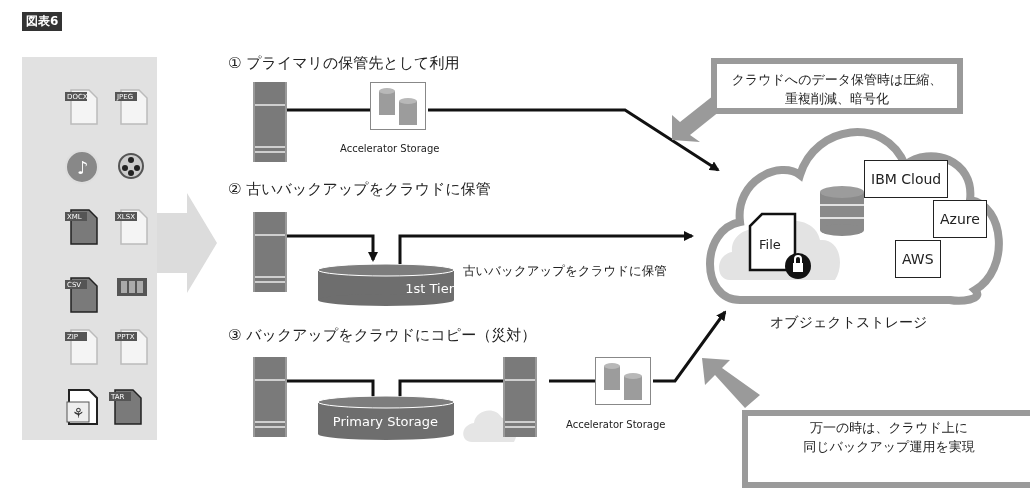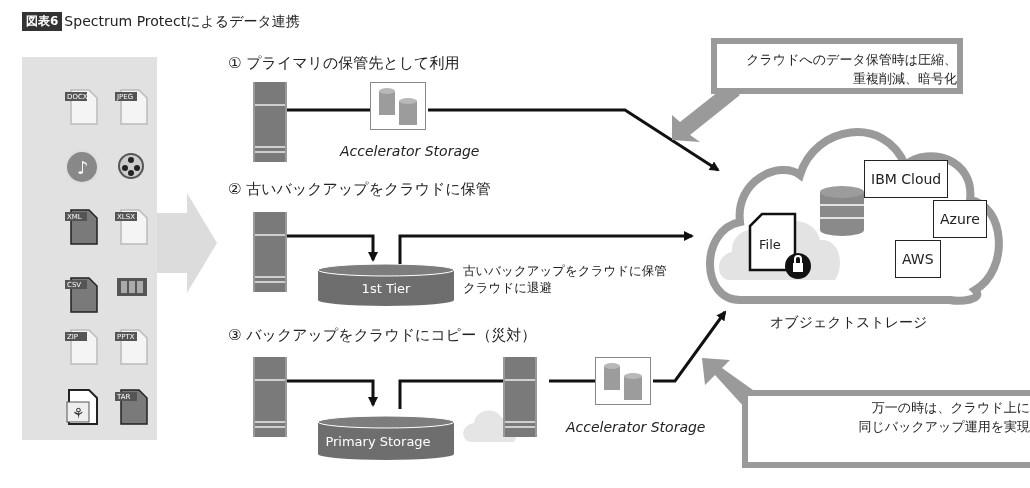--- a/index.html
+++ b/index.html
@@ -1,44 +1,43 @@
 <!DOCTYPE html>
 <html><head>
 <meta charset="utf-8">
 <style>
   html, body { margin:0; padding:0; background:#ffffff; }
   body { width:1030px; height:488px; position:relative; overflow:hidden;
          font-family:"DejaVu Sans", "Liberation Sans", sans-serif; color:#222; }
   .abs { position:absolute; }
-  .title { left:22px; top:12px; font-size:14px; display:flex; align-items:center; gap:2px; }
+  .title { left:22px; top:12px; font-size:14px; display:flex; align-items:center; gap:18px; }
   .fig-badge { background:#333; color:#fff; font-size:12px; padding:1px 4px; font-weight:bold; }
   .panel { left:22px; top:57px; width:135px; height:383px; background:#e1e1e1; }
   .panel-arrow { left:157px; top:196px; }
   .fileicon { width:34px; height:38px; position:absolute; }
   .step { font-size:15px; }
   .server { position:absolute; width:34px; height:80px; background:#7a7a7a;
             border-left:2px solid #999; border-right:2px solid #999; box-sizing:border-box; }
   .server::before, .server::after { content:""; position:absolute; left:0; right:0; height:2px; background:#cfcfcf; }
   .server::before { top:22px; }
   .server::after { bottom:14px; box-shadow:0 5px 0 #cfcfcf; }
   .accel { position:absolute; width:56px; height:48px; border:1.5px solid #888; background:#fff; box-sizing:border-box; }
-  .label-sm { font-size:14px; position:absolute; white-space:nowrap;font-style:italic; }
+  .label-sm { font-size:10px; position:absolute; white-space:nowrap; }
   .drum { position:absolute; }
-  .drum-label { position:absolute; color:#fff; font-size:13px; text-align:center; width:100%; }
+  .drum-label { position:absolute; color:#fff; font-size:13px; text-align:right; width:100%; }
   .callout { position:absolute; background:#fff; border:6px solid #9a9a9a; box-sizing:border-box;
-             font-size:13px; text-align:right; line-height:19px; }
+             font-size:13px; text-align:center; line-height:19px;margin-top:20px; }
   .tag { position:absolute; border:1.5px solid #222; background:#fff; font-size:14px; padding:10px 6px; }
   svg { position:absolute; left:0; top:0; }
 </style>
 </head>
 <body>
 
 <div class="abs title">
   <span class="fig-badge">図表6</span>
-  <span>Spectrum Protectによるデータ連携</span>
 </div>
 
 <div class="abs panel"></div>
 <svg class="panel-arrow" width="60" height="100" style="left:157px;top:193px">
   <polygon points="0,20 30,20 30,0 60,50 30,100 30,80 0,80" fill="#dcdcdc"></polygon>
 </svg>
 <div id="file-icons">
     <div class="fileicon" style="left: 65px; top: 88px;"><svg width="34" height="38" style="position:static">
         <path d="M6,36 V2 H24 L32,10 V36 Z" fill="#f4f4f4" stroke="#bbb" stroke-width="1.5"></path>
         <rect x="0" y="4" width="22" height="9" fill="#555"></rect>
@@ -89,21 +88,21 @@
     <div class="fileicon" style="left: 115px; top: 328px;"><svg width="34" height="38" style="position:static">
         <path d="M6,36 V2 H24 L32,10 V36 Z" fill="#f4f4f4" stroke="#bbb" stroke-width="1.5"></path>
         <rect x="0" y="4" width="22" height="9" fill="#555"></rect>
         <text x="2" y="11" font-size="7" fill="#fff" font-family="DejaVu Sans, sans-serif">PPTX</text>
       </svg></div>
     <div class="fileicon" style="left: 65px; top: 388px;"><svg width="34" height="38" style="position:static">
         <path d="M4,36 V2 H24 L32,10 V36 Z" fill="#fff" stroke="#222" stroke-width="2"></path>
         <rect x="2" y="14" width="22" height="20" fill="#eee" stroke="#555"></rect>
         <text x="7" y="30" font-size="14" fill="#333">⚘</text>
       </svg></div>
-    <div class="fileicon" style="left: 115px; top: 388px;"><svg width="34" height="38" style="position:static">
+    <div class="fileicon" style="left: 109px; top: 388px;"><svg width="34" height="38" style="position:static">
         <path d="M6,36 V2 H24 L32,10 V36 Z" fill="#7a7a7a" stroke="#222" stroke-width="1.5"></path>
         <rect x="0" y="4" width="22" height="9" fill="#555"></rect>
         <text x="2" y="11" font-size="7" fill="#fff" font-family="DejaVu Sans, sans-serif">TAR</text>
       </svg></div>
   </div>
 
 <svg width="1030" height="488">
   <defs>
     <marker id="ah" markerWidth="10" markerHeight="10" refX="8" refY="5" orient="auto" markerUnits="userSpaceOnUse">
       <path d="M0,0 L10,5 L0,10 Z" fill="#111"></path>
@@ -167,24 +166,23 @@
 <div class="drum" style="left:318px;top:264px;width:136px;height:42px">
   <svg width="136" height="42" style="position:static">
     <rect x="0" y="6" width="136" height="30" fill="#6e6e6e"></rect>
     <ellipse cx="68" cy="36" rx="68" ry="6" fill="#6e6e6e"></ellipse>
     <ellipse cx="68" cy="6" rx="68" ry="6" fill="#7d7d7d" stroke="#fff" stroke-width="1"></ellipse>
   </svg>
   <div class="drum-label" style="top:17px">1st Tier</div>
 </div>
 <div class="abs" style="left:463px;top:262px;font-size:12.5px;line-height:17px">
   <div>古いバックアップをクラウドに保管</div>
-  <div>クラウドに退避</div>
-</div>
-
-<div class="drum" style="left:318px;top:416px;width:120px;height:44px">
+</div>
+
+<div class="drum" style="left:318px;top:396px;width:120px;height:44px">
   <svg width="136" height="44" style="position:static">
     <rect x="0" y="6" width="136" height="32" fill="#6e6e6e"></rect>
     <ellipse cx="68" cy="38" rx="68" ry="6" fill="#6e6e6e"></ellipse>
     <ellipse cx="68" cy="6" rx="68" ry="6" fill="#7d7d7d" stroke="#fff" stroke-width="1"></ellipse>
   </svg>
   <div class="drum-label" style="top:18px">Primary Storage</div>
 </div>
 
 <div class="accel" style="left:595px;top:357px">
   <svg width="56" height="48" style="position:static">

